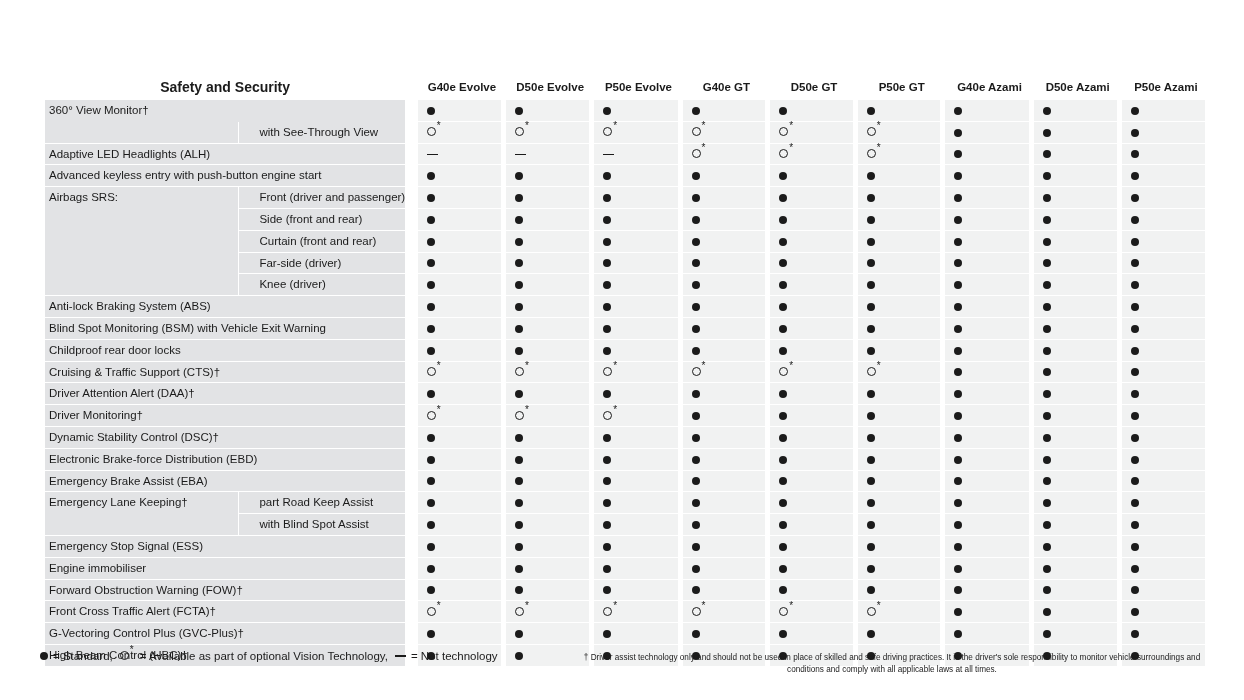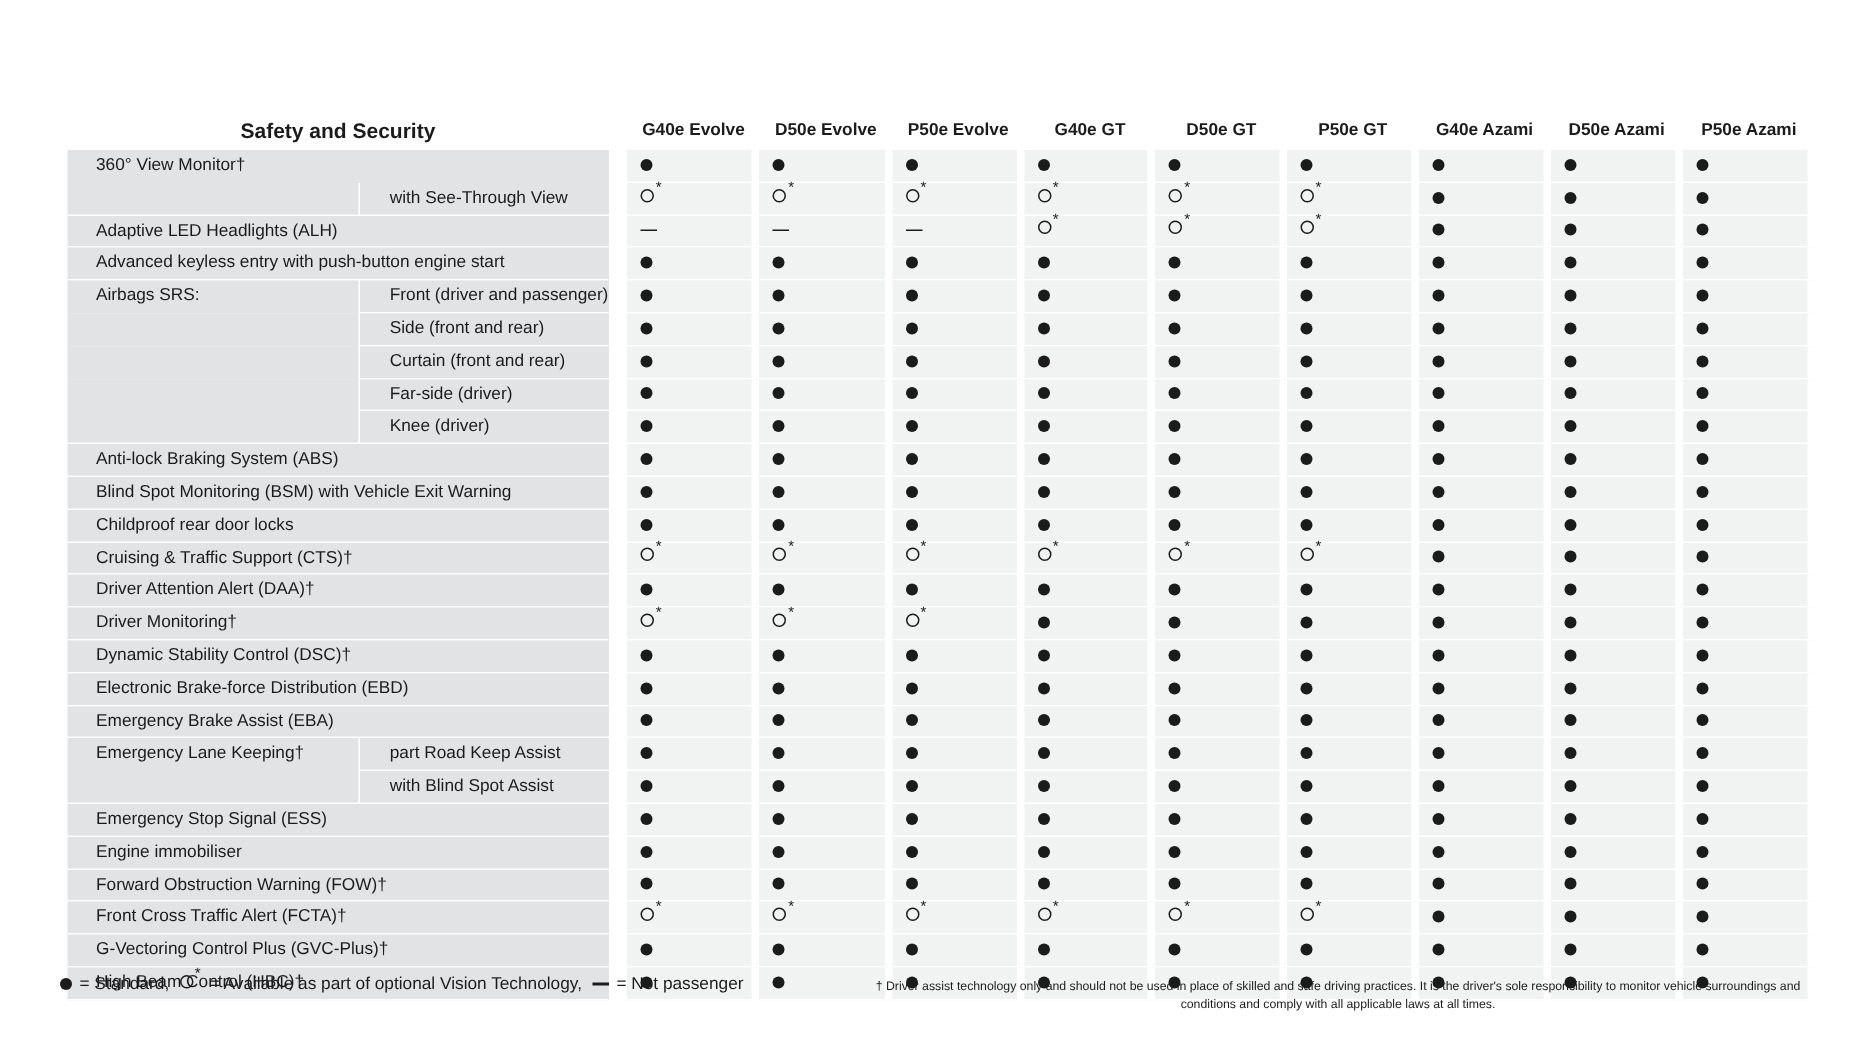--- a/index.html
+++ b/index.html
@@ -82,21 +82,21 @@
   td.lbl-main, td.lbl-sub {
     background: #e2e3e5;
     font-size: 11.5px;
     color: #1b1b1b;
     white-space: nowrap;
     border-bottom: 1px solid #ffffff;
     height: 20.8px;
     line-height: 20.8px;
   }
   td.lbl-main {
-    padding-left: 19px;
+    padding-left: 4px;
     margin-top: 12px;
   }
   td.lbl-sub {
     padding-left: 20px;
     border-left: 1px solid #ffffff;
   }
   td.lbl-main.merged { border-bottom: 1px solid #e2e3e5; }
 
   td.gap {
     background: #ffffff;
@@ -567,18 +567,18 @@
       </tbody>
   </table>
 
   <div class="legend">
     <span class="m-dot"></span>
     <span class="lg-txt">= Standard,</span>
     <span class="m-circ"><i></i><b>*</b></span>
     <span class="sp"></span>
     <span class="lg-txt">= Available as part of optional Vision Technology,</span>
     <span class="m-dash"></span>
-    <span class="lg-txt">= Not passenger</span>
+    <span class="lg-txt">= Not technology</span>
   </div>
 
   <div class="footnote">† Driver assist technology only and should not be used in place of skilled and safe driving practices. It is the driver's sole responsibility to monitor vehicle surroundings and conditions and comply with all applicable laws at all times.</div>
 
 </div>
 
 </body></html>

